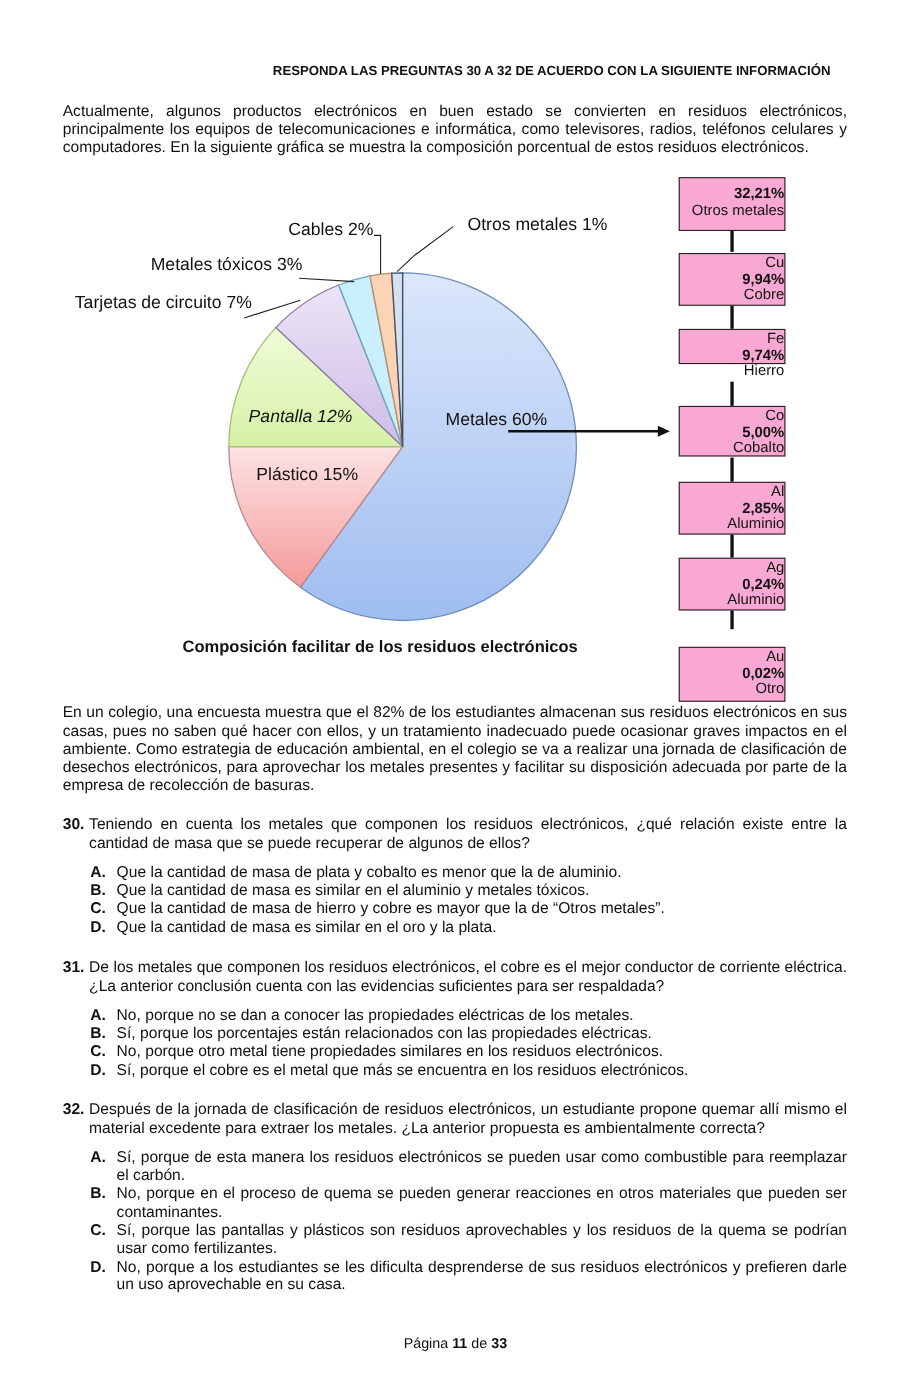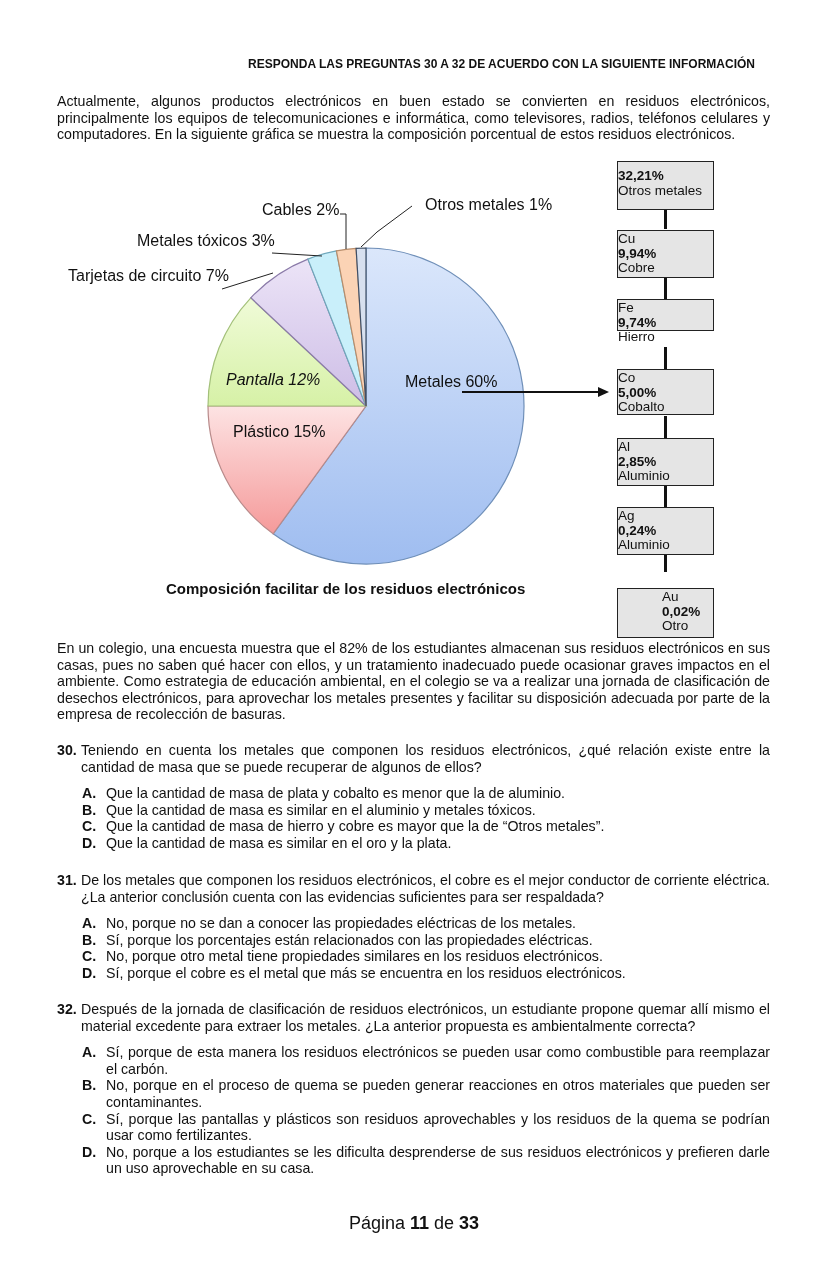--- a/index.html
+++ b/index.html
@@ -13,24 +13,24 @@
   .q .qhead { display:flex; text-align:justify;justify-content:center; }
   .q .qnum { font-weight:bold; width:24px; flex:none; }
   .q .qtext { flex:1; text-align:justify; }
   .q .opts { margin-top:10px; padding-left:25px; }
   .q .opt { display:flex; }
   .q .opt .ol { font-weight:bold; width:24px; flex:none; }
   .q .opt .ot { flex:1; text-align:justify; }
   .q30 { top:742px; }
   .q31 { top:872px; }
   .q32 { top:1001px; }
-  .footer { left:0; width:828px; top:1213px; text-align:center; font-size:18px; }
+  .footer { left:0; width:828px; top:1213px; text-align:center; font-size:13px; }
   .footer b { font-weight:bold; }
   .chart-title { left:166px; top:580px; font-size:15px; font-weight:bold; }
-  .box { position:absolute; left:617px; width:97px; border:1.6px solid #222; background:#e5e5e5; text-align:left; font-size:13.5px; line-height:14.5px; box-sizing:border-box; }
+  .box { position:absolute; left:617px; width:97px; border:1.6px solid #222; background:#f9a8d4; text-align:right; font-size:13.5px; line-height:14.5px; box-sizing:border-box; }
   .box .pct { font-weight:bold; }
   .vline { position:absolute; left:664px; width:3px; background:#111; }
   .lbl { position:absolute; font-size:16px; white-space:nowrap; }
 </style>
 </head>
 <body>
 
 <div class="abs heading">RESPONDA LAS PREGUNTAS 30 A 32 DE ACUERDO CON LA SIGUIENTE INFORMACIÓN</div>
 
 <div class="abs para p1">Actualmente, algunos productos electrónicos en buen estado se convierten en residuos electrónicos, principalmente los equipos de telecomunicaciones e informática, como televisores, radios, teléfonos celulares y computadores. En la siguiente gráfica se muestra la composición porcentual de estos residuos electrónicos.</div>

